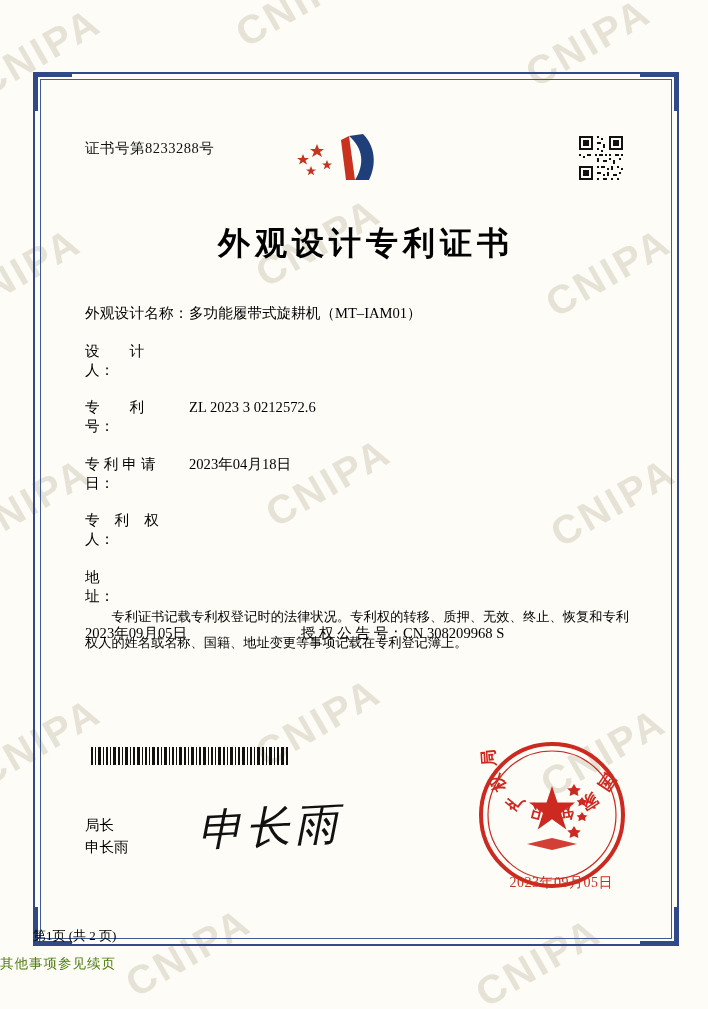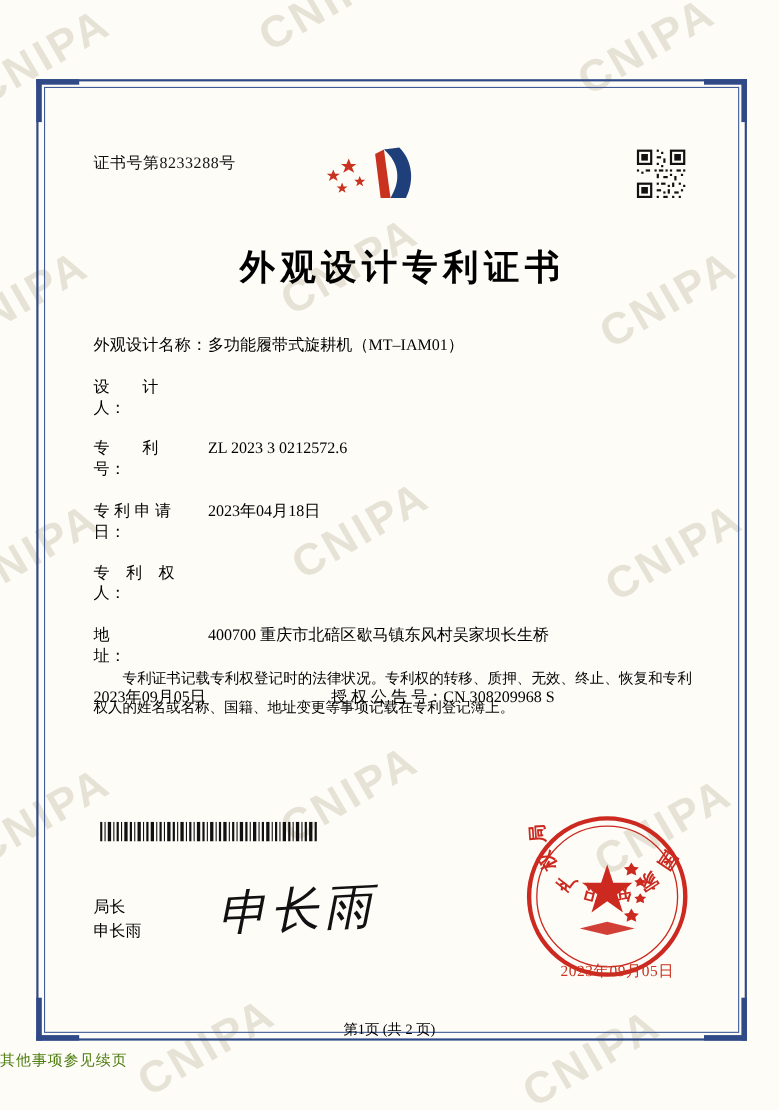--- a/index.html
+++ b/index.html
@@ -203,21 +203,20 @@
     font-size: 14px;
     color: #c8321f;
     letter-spacing: 0.5px;
   }
 
   .page-no {
     position: absolute;
     left: 0;
     right: 0;
     top: 845px;
-    text-align: center;
     font-size: 13px;
     color: #000;
   }
 
   .footnote {
     position: absolute;
     left: 0;
     right: 0;
     top: 955px;
     text-align: left;
@@ -346,21 +345,20 @@
       <div class="field-label">专 利 申 请 日：</div>
       <div class="field-value">2023年04月18日</div>
     </div>
 
     <div class="field-row">
       <div class="field-label">专　利　权　人：</div>
     </div>
 
     <div class="field-row">
       <div class="field-label">地　　　　　址：</div>
-      <div class="field-value">400700 重庆市北碚区歇马镇东风村吴家坝长生桥</div>
     </div>
 
     <div class="field-row double">
       <div class="field-value">2023年09月05日</div>
       <div class="field-label2">授 权 公 告 号：</div>
       <div class="field-value2">CN 308209968 S</div>
     </div>
 
   </div>
 

